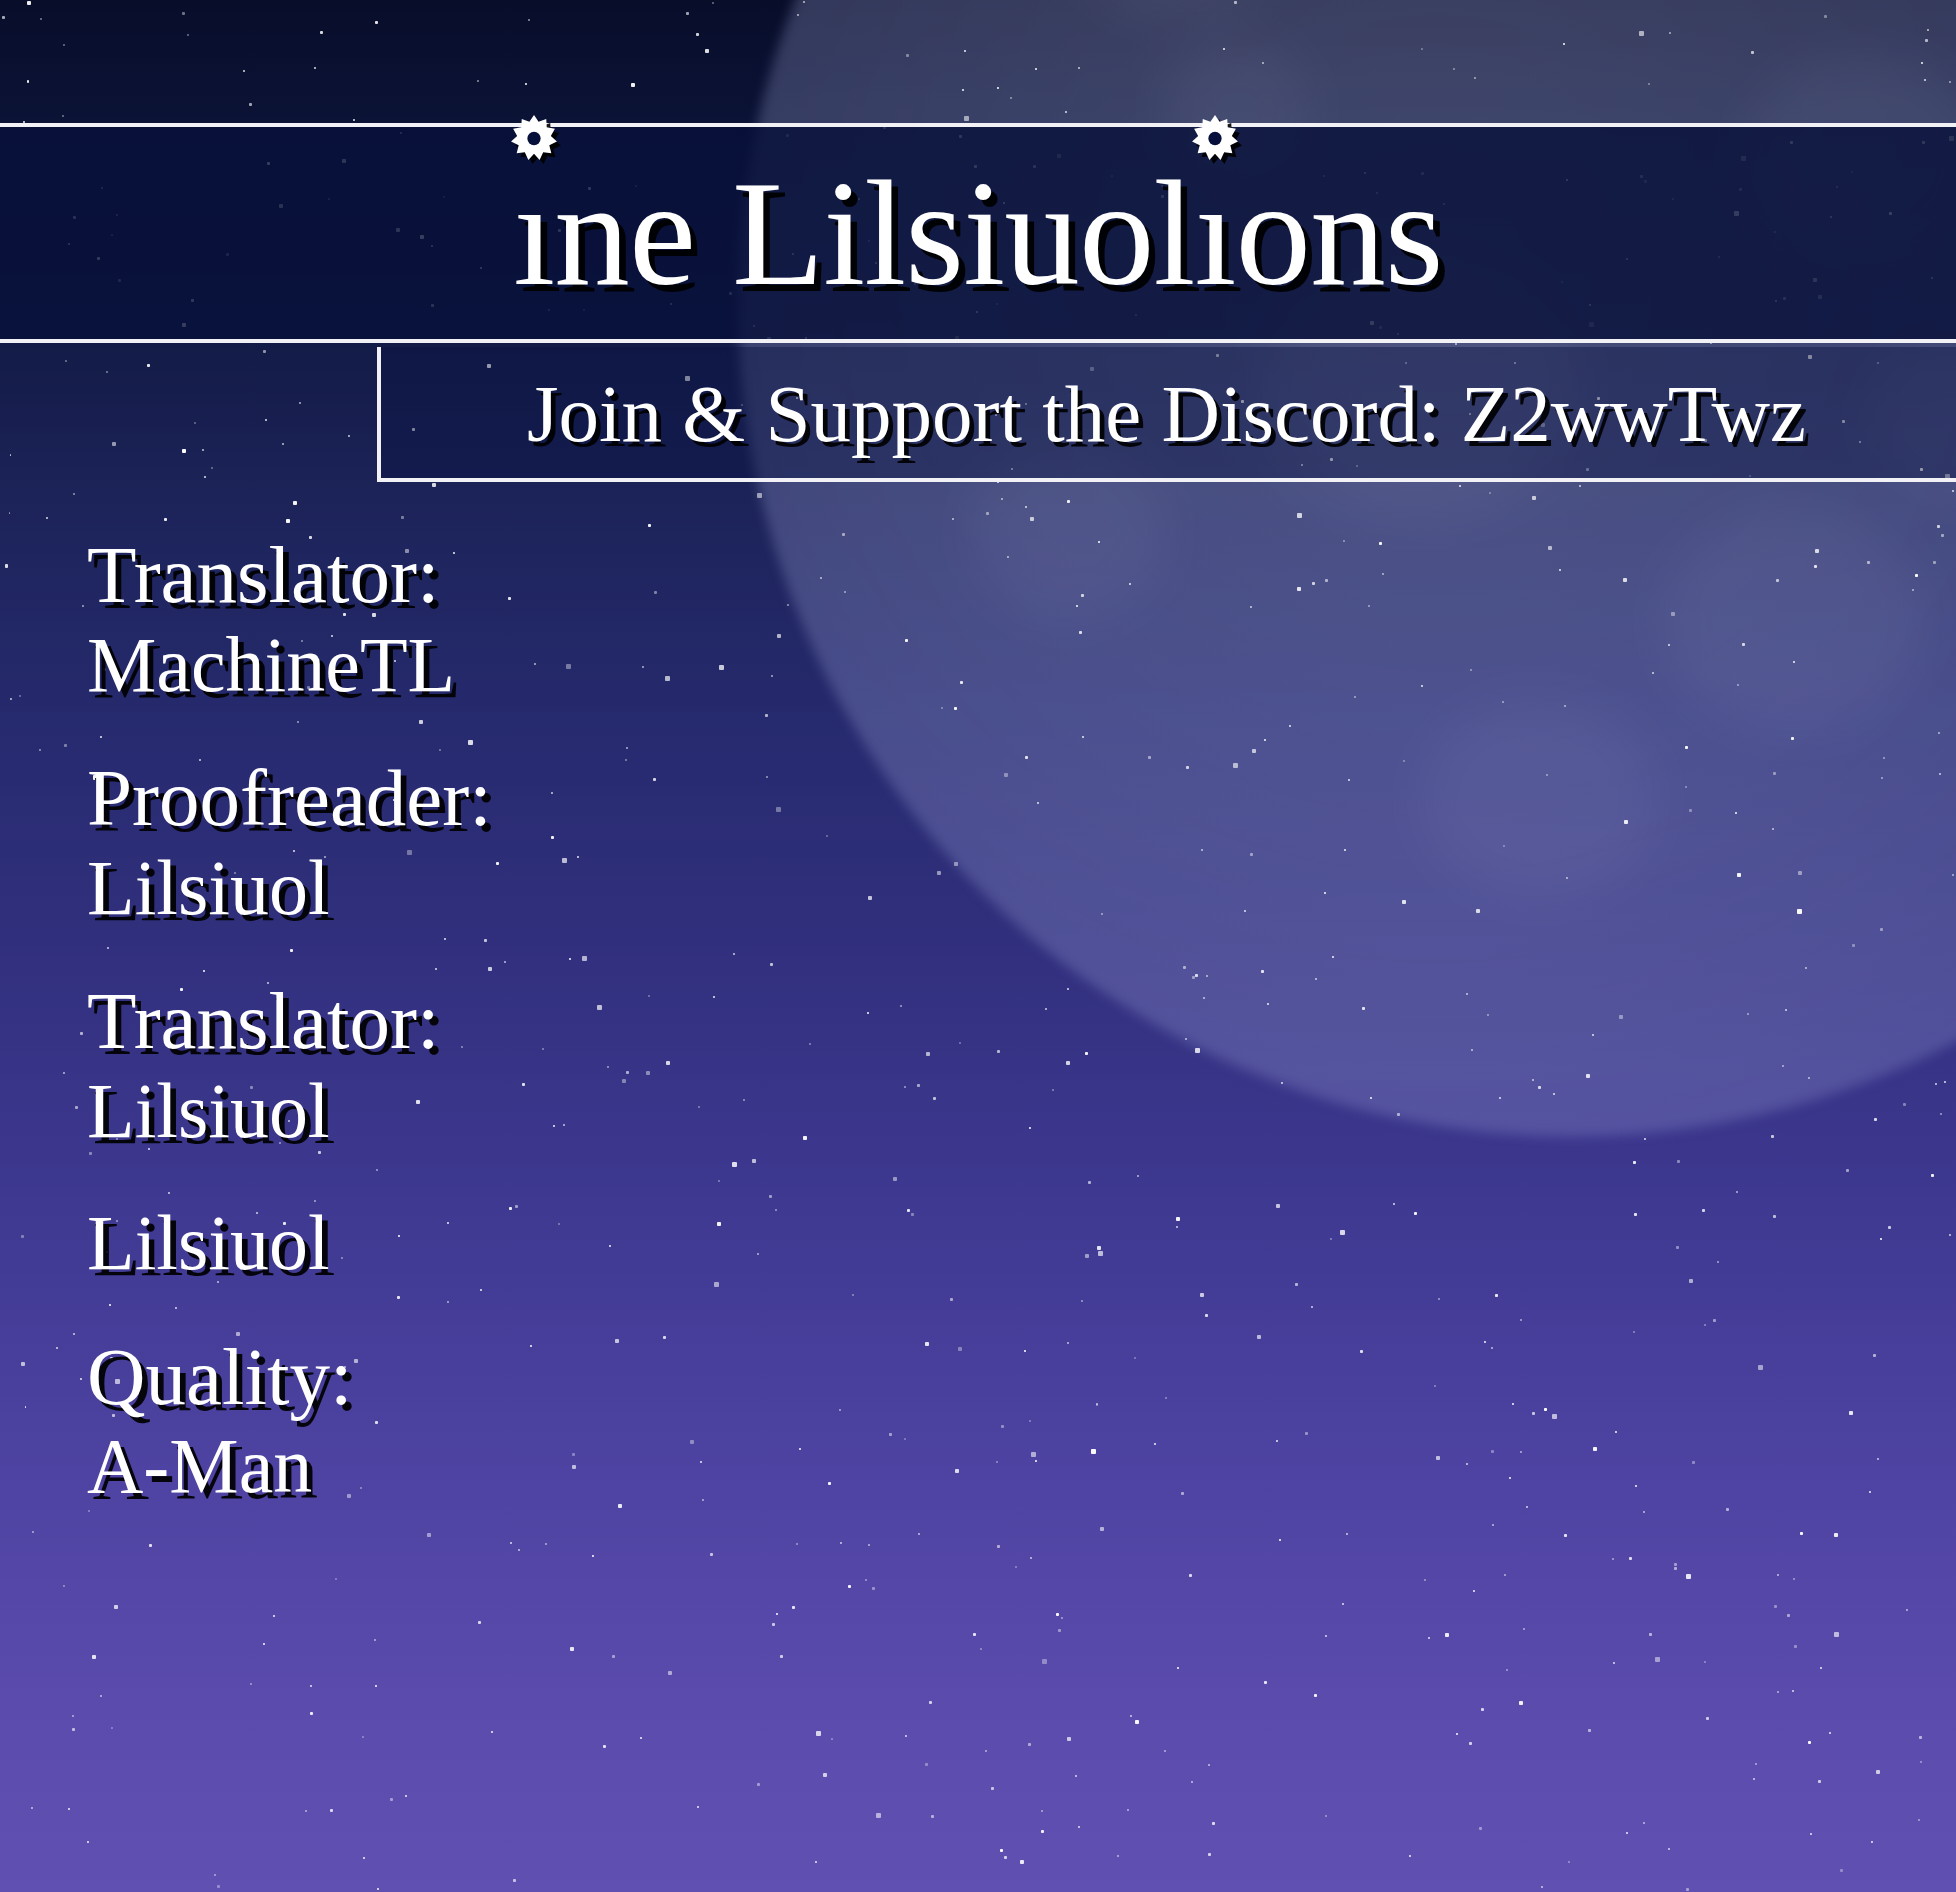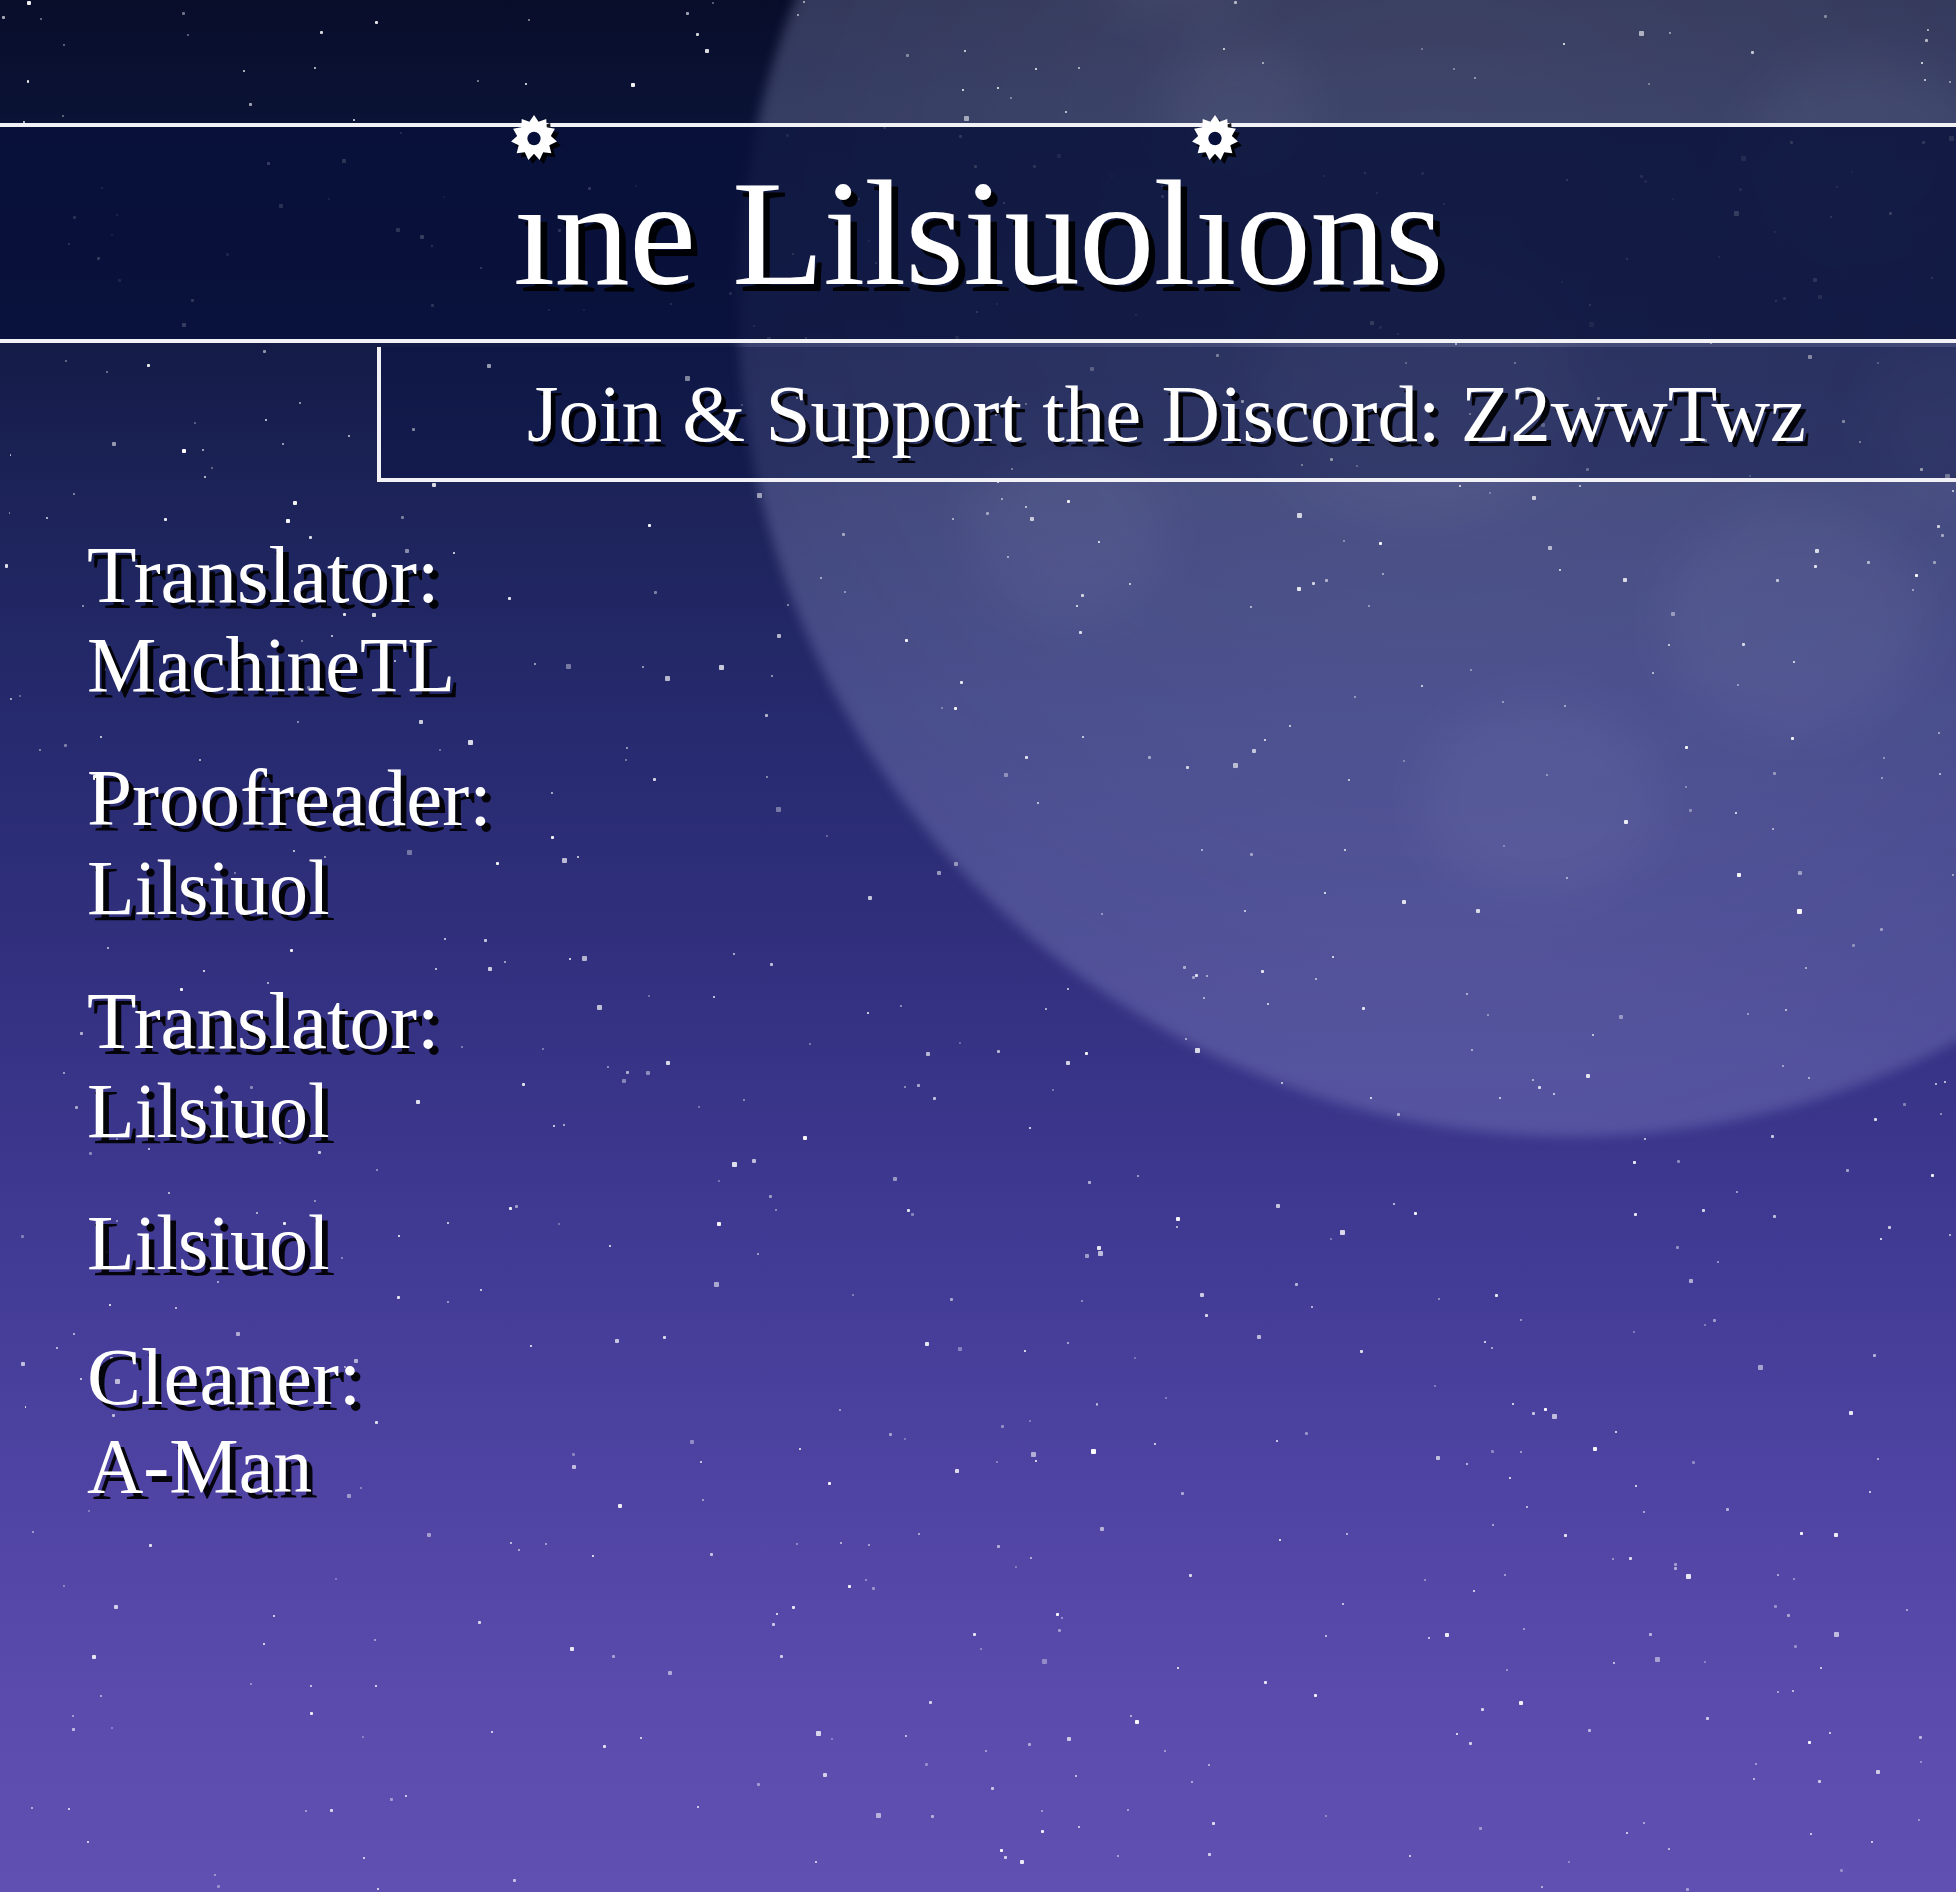--- a/index.html
+++ b/index.html
@@ -999,20 +999,20 @@
     <div class="credit-block">
       <span class="credit-role">Translator:</span>
       <span class="credit-name">Lilsiuol</span>
     </div>
 
     <div class="credit-block">
       <span class="credit-name">Lilsiuol</span>
     </div>
 
     <div class="credit-block">
-      <span class="credit-role">Cleaner:</span>
+      <span class="credit-role">Quality:</span>
       <span class="credit-name">A-Man</span>
     </div>
 
   </div>
 
 </div>
 
 
 </body></html>

